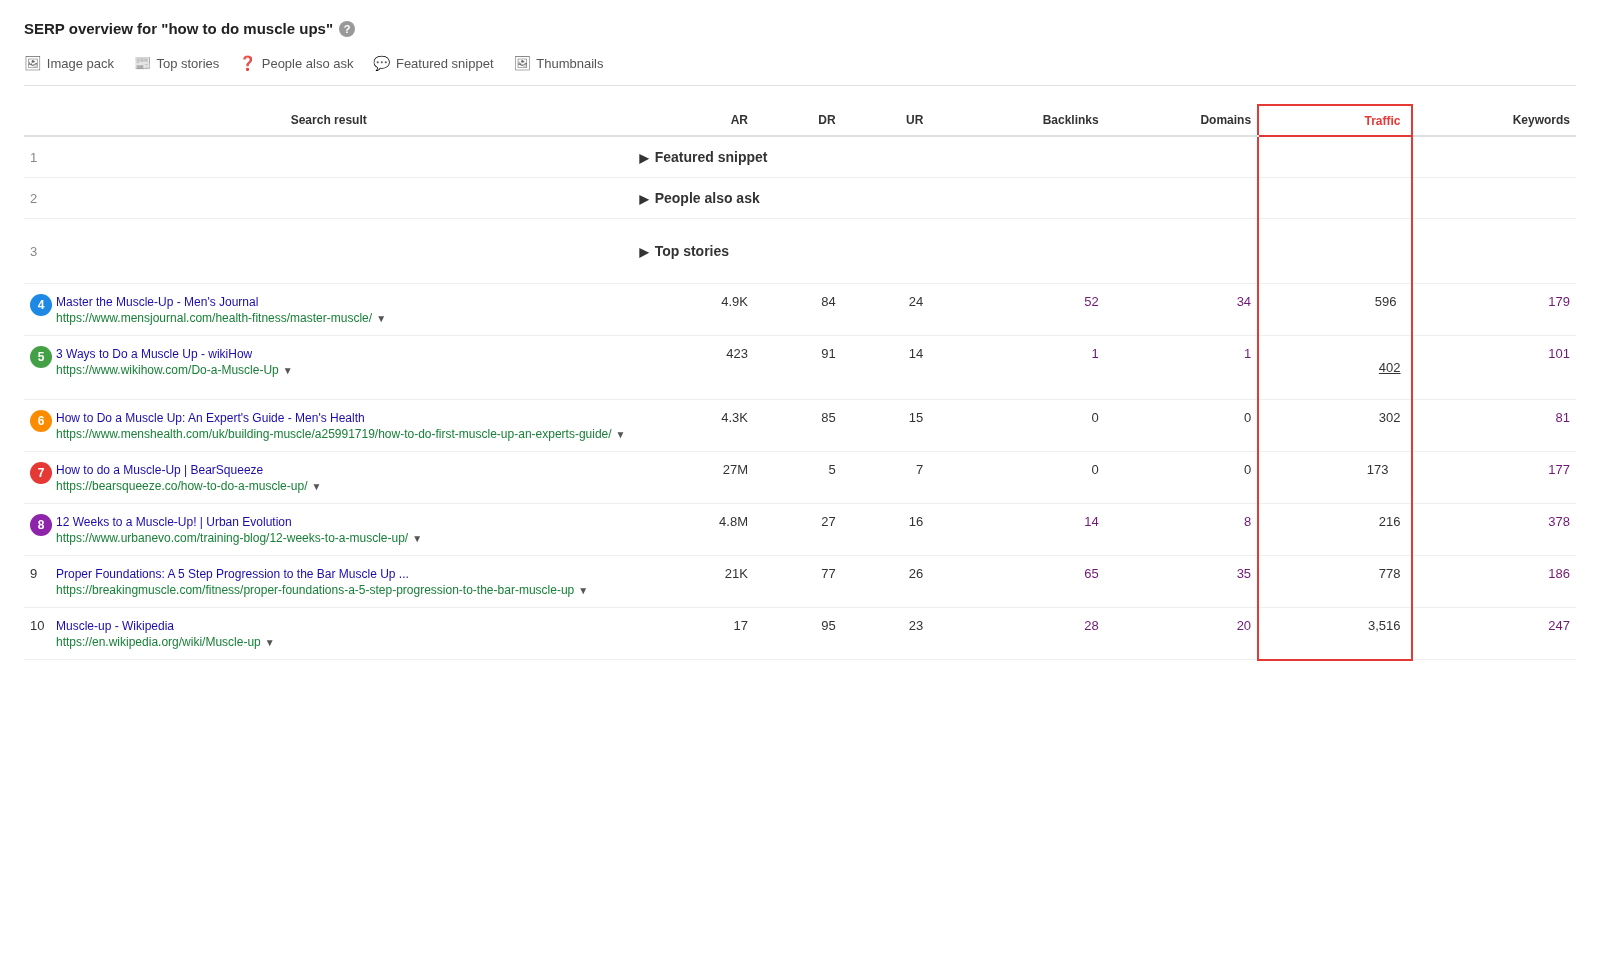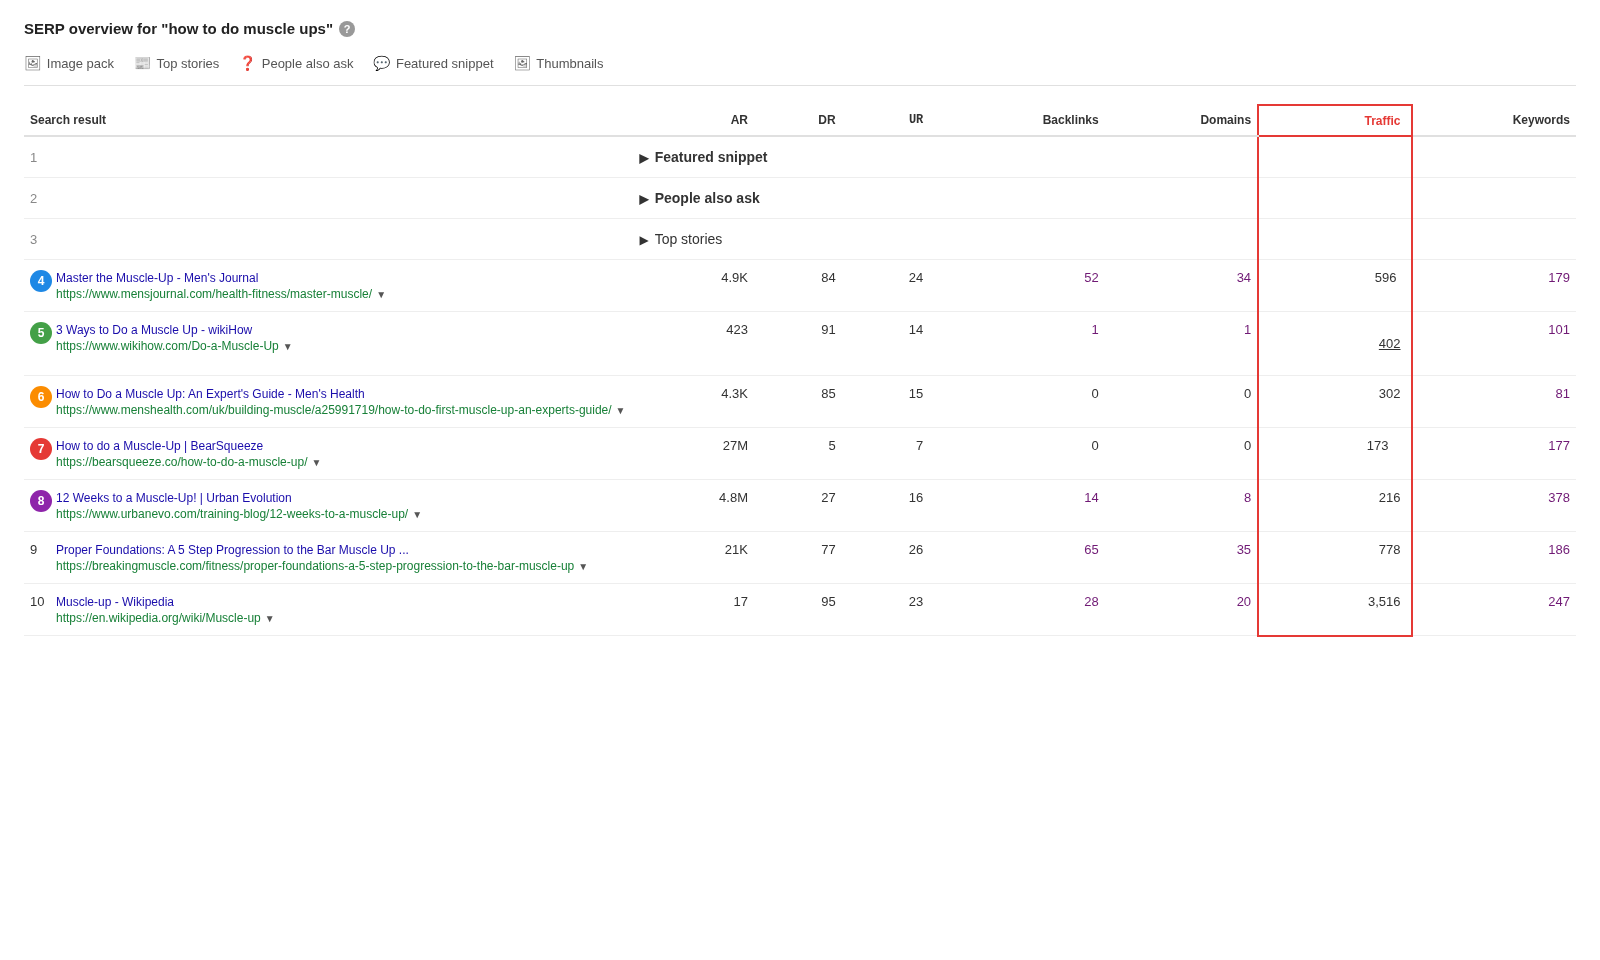--- a/index.html
+++ b/index.html
@@ -6,21 +6,21 @@
     body { font-family: Arial, sans-serif; font-size: 14px; color: #333; background: #fff; padding: 20px 24px; }
 
     .page-title { font-size: 15px; font-weight: bold; color: #222; margin-bottom: 18px; display: flex; align-items: center; gap: 6px; }
     .page-title .help-icon { width: 16px; height: 16px; border-radius: 50%; background: #999; color: #fff; font-size: 11px; display: inline-flex; align-items: center; justify-content: center; cursor: pointer; }
 
     .filter-bar { display: flex; align-items: center; gap: 20px; margin-bottom: 18px; border-bottom: 1px solid #e0e0e0; padding-bottom: 14px; flex-wrap: wrap; }
     .filter-item { display: flex; align-items: center; gap: 5px; color: #555; font-size: 13px; cursor: pointer; }
     .filter-icon { font-size: 14px; color: #666; }
 
     table { width: 100%; border-collapse: collapse; font-size: 13px; }
-    thead th { text-align: left; font-weight: bold; font-size: 12px; color: #333; padding: 8px 6px; border-bottom: 2px solid #e0e0e0; white-space: nowrap; }
+    thead th { text-align: center; font-weight: bold; font-size: 12px; color: #333; padding: 8px 6px; border-bottom: 2px solid #e0e0e0; white-space: nowrap; }
     thead th.num { text-align: right; }
 
     tbody tr { border-bottom: 1px solid #eee; }
     tbody td { padding: 10px 6px; vertical-align: top; }
 
     .row-num { color: #888; font-size: 13px; width: 20px; padding-right: 8px; vertical-align: middle; }
     .badge { display: inline-flex; align-items: center; justify-content: center; width: 22px; height: 22px; border-radius: 50%; color: #fff; font-size: 12px; font-weight: bold; flex-shrink: 0; margin-right: 4px; }
     .badge-blue { background: #1e88e5; }
     .badge-green { background: #43a047; }
     .badge-orange { background: #fb8c00; }
@@ -38,21 +38,21 @@
     .traffic-cell { text-align: right; color: #333; font-weight: normal; }
 
     .keywords-cell { text-align: right; color: #1a0dab; }
 
     .result-cell { display: flex; align-items: flex-start; }
     .result-info { flex: 1; }
 
     .col-search { width: auto; }
     .col-ar { width: 55px; text-align: right; }
     .col-dr { width: 40px; text-align: right; }
-    .col-ur { width: 40px; text-align: right; font-family: Liberation Mono, monospace; }
+    .col-ur { width: 40px; text-align: right; }
     .col-backlinks { width: 80px; text-align: right; }
     .col-domains { width: 70px; text-align: right; }
     .col-traffic { width: 70px; text-align: right; }
     .col-keywords { width: 75px; text-align: right; }
 
     .thead-traffic { position: relative; }
   </style>
 </head>
 <body>
 
@@ -125,21 +125,21 @@
       <tr>
       <td class="row-num">2</td>
       <td colspan="5" style="font-weight:bold; font-size:14px; vertical-align:middle; padding:12px 6px;">
         <span class="expand-arrow">▶</span>People also ask
       </td>
       <td style="border-left:2.5px solid #e53935; border-right:2.5px solid #e53935; padding:12px 10px;"></td>
       <td></td>
     </tr>
       <tr>
       <td class="row-num">3</td>
-      <td colspan="5" style="font-weight:normal; font-size:14px; vertical-align:middle; padding:12px 6px;">
+      <td colspan="5" style="font-weight:bold; font-size:14px; vertical-align:middle; padding:24px 6px;">
         <span class="expand-arrow">▶</span>Top stories
       </td>
       <td style="border-left:2.5px solid #e53935; border-right:2.5px solid #e53935; padding:12px 10px;"></td>
       <td></td>
     </tr>
       <tr>
       <td style="padding:10px 6px;">
         <div class="result-cell">
           <span class="badge badge-blue">4</span>
           <div class="result-info">

